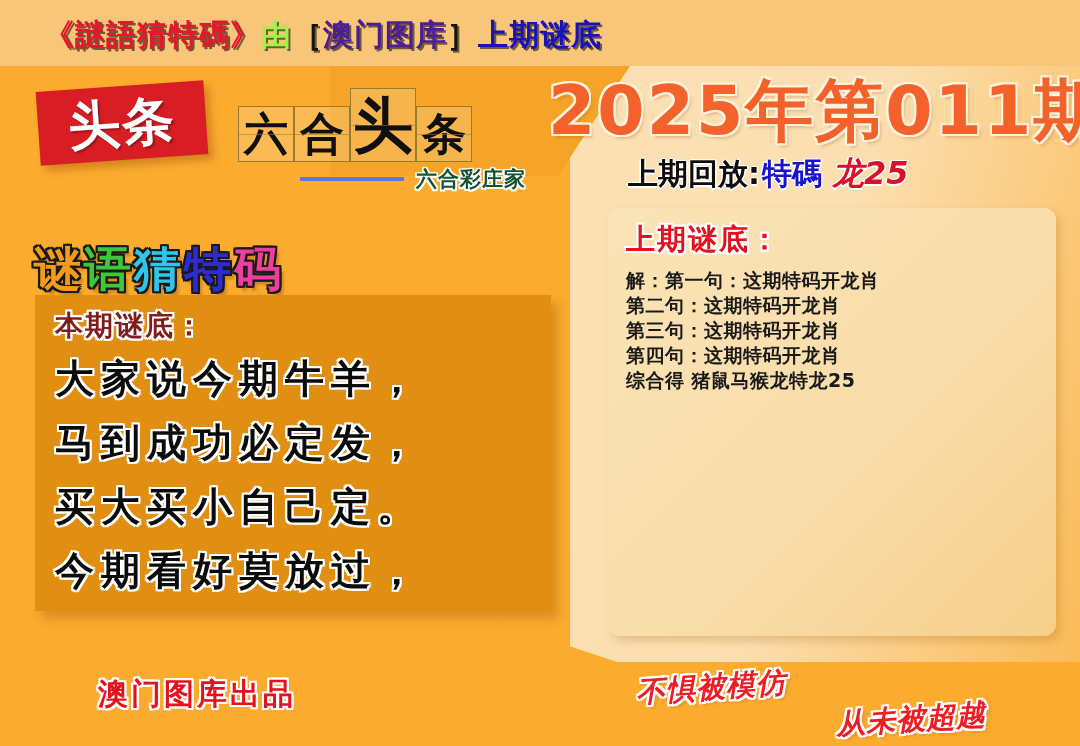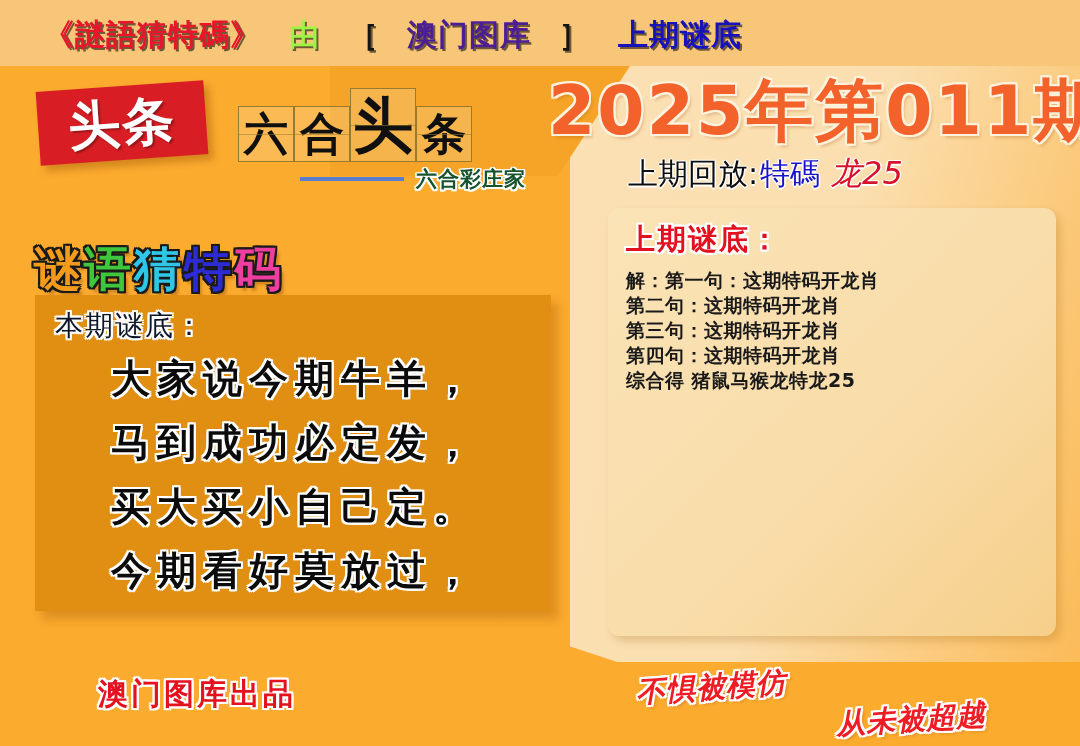--- a/index.html
+++ b/index.html
@@ -60,21 +60,20 @@
   
   .header-line {
     position: absolute;
     left: 44px; top: 16px;
     height: 38px;
     display: flex; align-items: center;
     font-size: 30px;
     font-weight: bold;
     letter-spacing: 1px;
     white-space: nowrap;
-    gap: 28px;
   }
   .header-line span { text-shadow: 2px 2px 0 rgba(0,0,0,.55); }
   .hl-red    { color: #e8152b; }
   .hl-green  { color: #9cf542; }
   .hl-black  { color: #141414; }
   .hl-teal   { color: #4c1d95; }
   .hl-navy   { color: #1812bb; }
 
   
   .toutiao-badge {
@@ -157,21 +156,21 @@
       -2px 0 #fdf2dc, 2px 0 #fdf2dc, 0 -2px #fdf2dc, 0 2px #fdf2dc,
       -2px -2px #fdf2dc, 2px -2px #fdf2dc, -2px 2px #fdf2dc, 2px 2px #fdf2dc,
       3px 4px 3px rgba(160,80,10,.25);
   }
 
   .replay-line {
     position: absolute;
     left: 628px; top: 152px;
     display: flex; align-items: baseline;
     font-size: 30px;
-    font-weight: normal;
+    font-weight: bold;
     white-space: nowrap;
   }
   .replay-line .lbl {
     color: #0d0d0d;
     text-shadow:
       -1.5px 0 #fff, 1.5px 0 #fff, 0 -1.5px #fff, 0 1.5px #fff;
   }
   .replay-line .te {
     color: #1a14c8;
     margin-left: 2px;
@@ -207,30 +206,30 @@
   
   .riddle-box {
     position: absolute;
     left: 35px; top: 295px;
     width: 516px; height: 316px;
     background: #e08f12;
     box-shadow: 7px 8px 9px rgba(150,80,0,.30);
     padding: 12px 16px 8px 20px;
   }
   .riddle-label {
-    color: #0f172a;
+    color: #7f1d1d;
     font-size: 28px;
-    font-weight: normal;
+    font-weight: bold;
     letter-spacing: 2px;
     margin-bottom: 2px;
     text-shadow:
       -2px 0 #fff, 2px 0 #fff, 0 -2px #fff, 0 2px #fff,
       -2px -2px #fff, 2px -2px #fff, -2px 2px #fff, 2px 2px #fff;
   }
-  .riddle-lines { display: flex; flex-direction: column; align-items: center; }
+  .riddle-lines { display: flex; flex-direction: column; }
   .riddle-lines .rl {
     color: #0b0b0b;
     font-size: 39px;
     font-weight: bold;
     line-height: 64px;
     letter-spacing: 7px;
     white-space: nowrap;
     text-shadow:
       -2px 0 #fff, 2px 0 #fff, 0 -2px #fff, 0 2px #fff,
       -2px -2px #fff, 2px -2px #fff, -2px 2px #fff, 2px 2px #fff;

